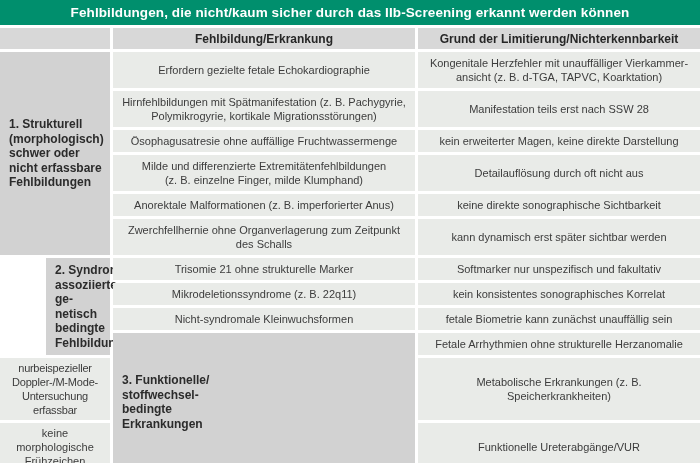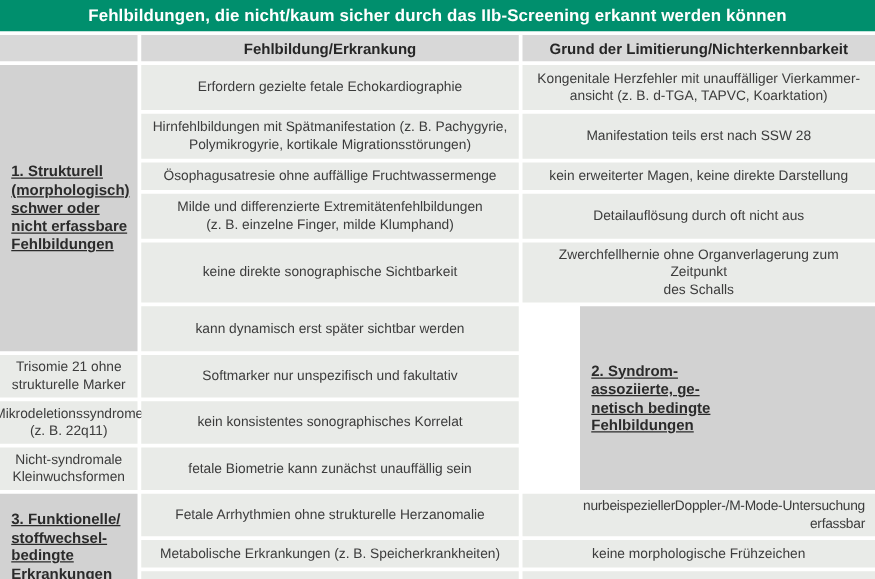--- a/index.html
+++ b/index.html
@@ -54,29 +54,28 @@
   }
   .group {
     background: #d2d2d2;
     font-weight: bold;
     font-size: 12px;
     line-height: 14.5px;
     color: #2b2b2b;
     justify-content: flex-start;
     text-align: left;
     padding-left: 9px;
-    text-decoration: underline;
   }
   .span6 { grid-row: span 6; }
   .span4 { grid-row: span 4; margin-left: 46px; }
   .span3 { grid-row: span 3; }
   .data { background: #e9ebe8; }
   .h1 { min-height: 22px; }
   .h2 { min-height: 36px; }
-  .tight { word-spacing: -3px; letter-spacing: -0.2px; text-align: right; }
+  .tight { word-spacing: -3px; letter-spacing: -0.2px; }
 
   .footnote {
     margin-top: 3px;
     padding: 2px 0 0 3px;
     font-size: 9.5px;
     line-height: 12px;
     color: #444444;
   }
 </style>
 </head>
@@ -108,20 +107,21 @@
 Polymikrogyrie, kortikale Migrationsstörungen)</div>
     <div class="cell data h2">Manifestation teils erst nach SSW 28</div>
 
     <div class="cell data h1">Ösophagusatresie ohne auffällige Fruchtwassermenge</div>
     <div class="cell data h1">kein erweiterter Magen, keine direkte Darstellung</div>
 
     <div class="cell data h2">Milde und differenzierte Extremitätenfehlbildungen
 (z. B. einzelne Finger, milde Klumphand)</div>
     <div class="cell data h2">Detailauflösung durch oft nicht aus</div>
 
+    <div class="cell data h1">Anorektale Malformationen (z. B. imperforierter Anus)</div>
     <div class="cell data h1">keine direkte sonographische Sichtbarkeit</div>
 
     <div class="cell data h2">Zwerchfellhernie ohne Organverlagerung zum Zeitpunkt
 des Schalls</div>
     <div class="cell data h2">kann dynamisch erst später sichtbar werden</div>
 
     <div class="cell group span4">2. Syndrom-
 assoziierte, ge-
 netisch bedingte
 Fehlbildungen</div>

